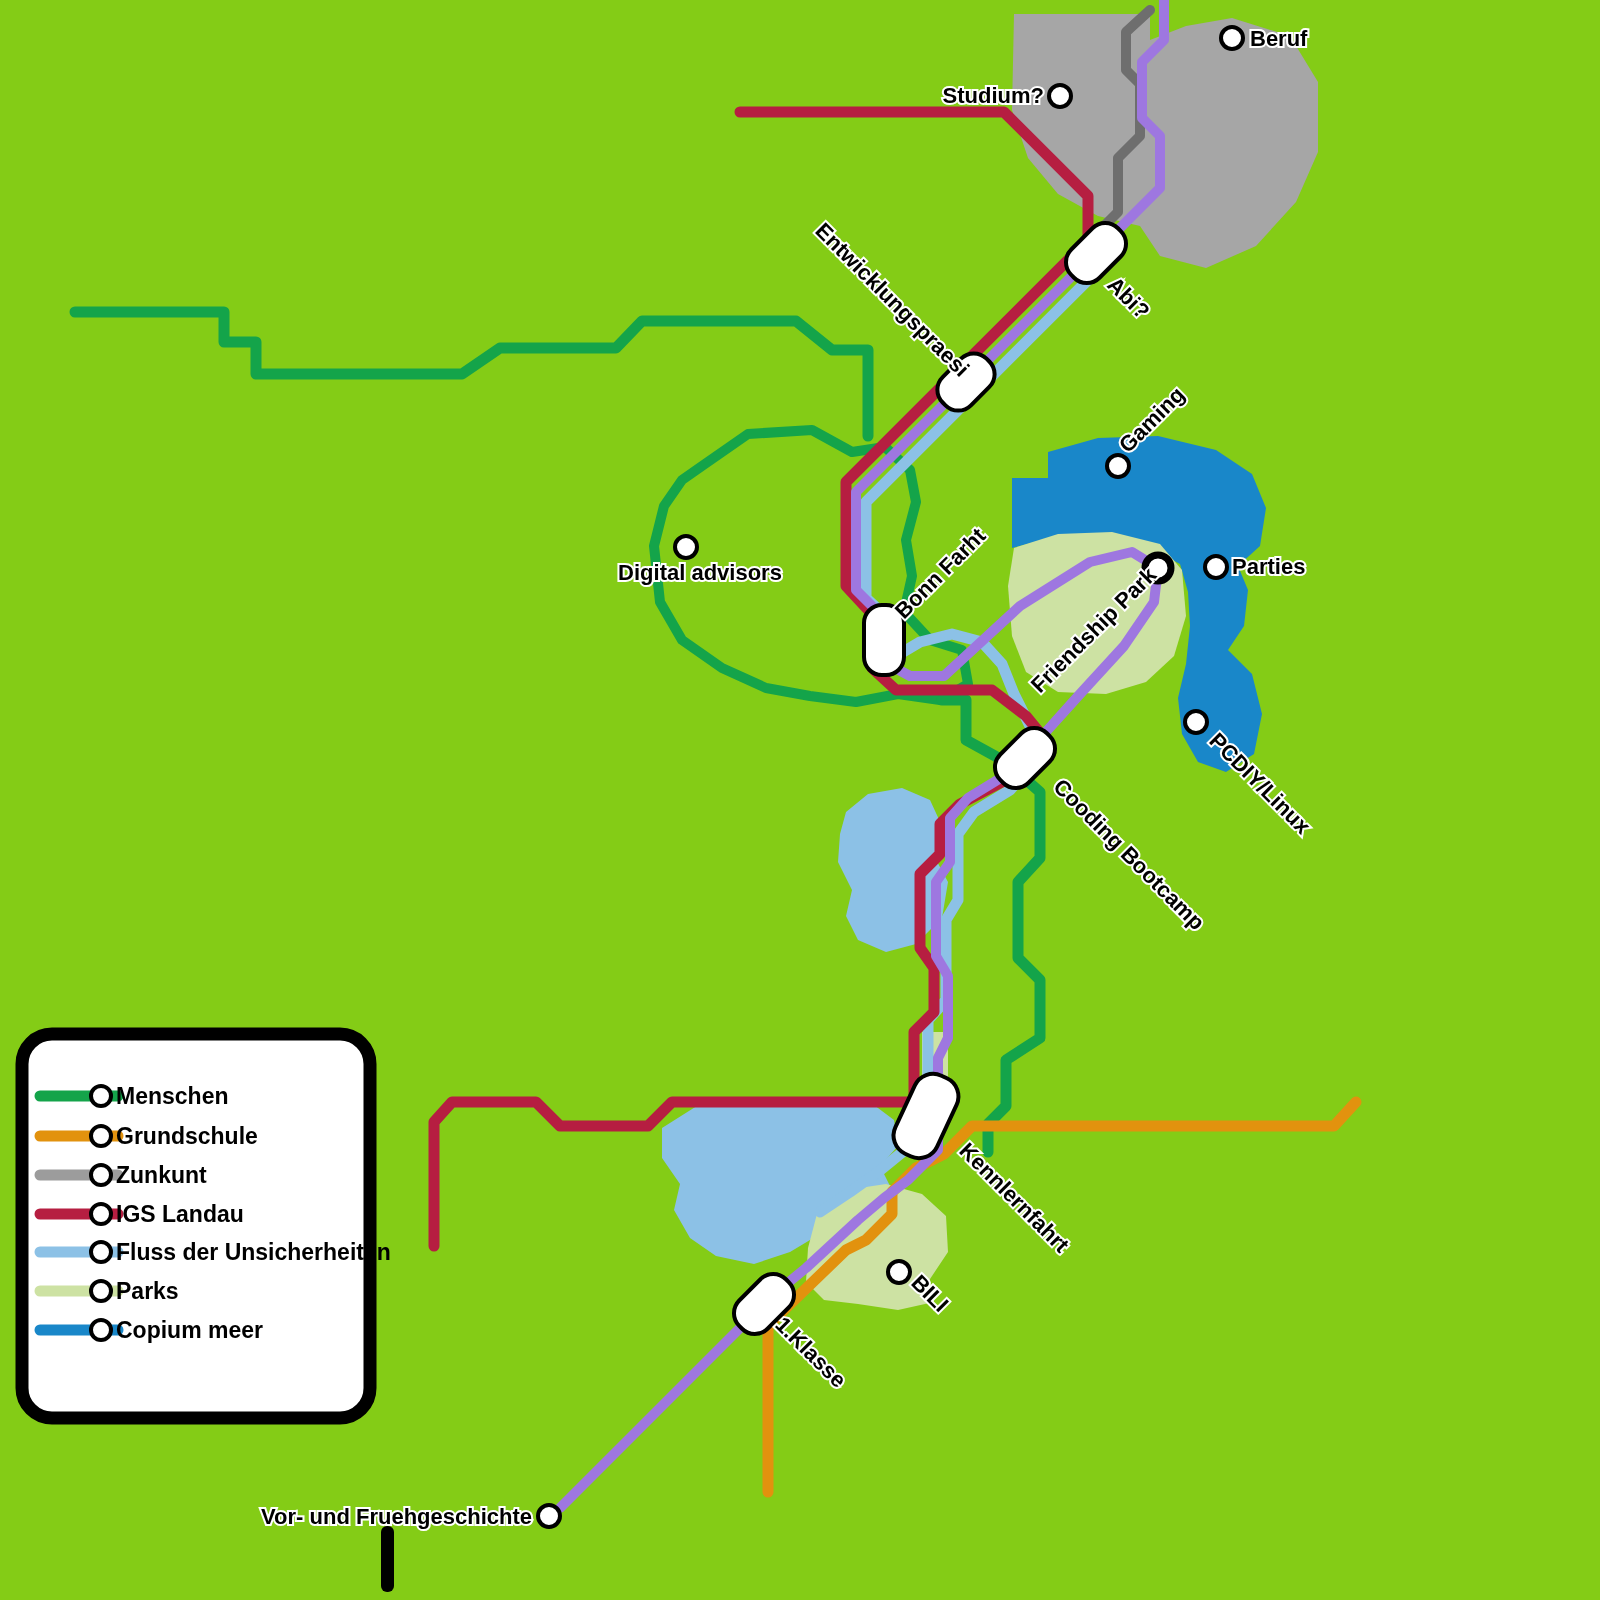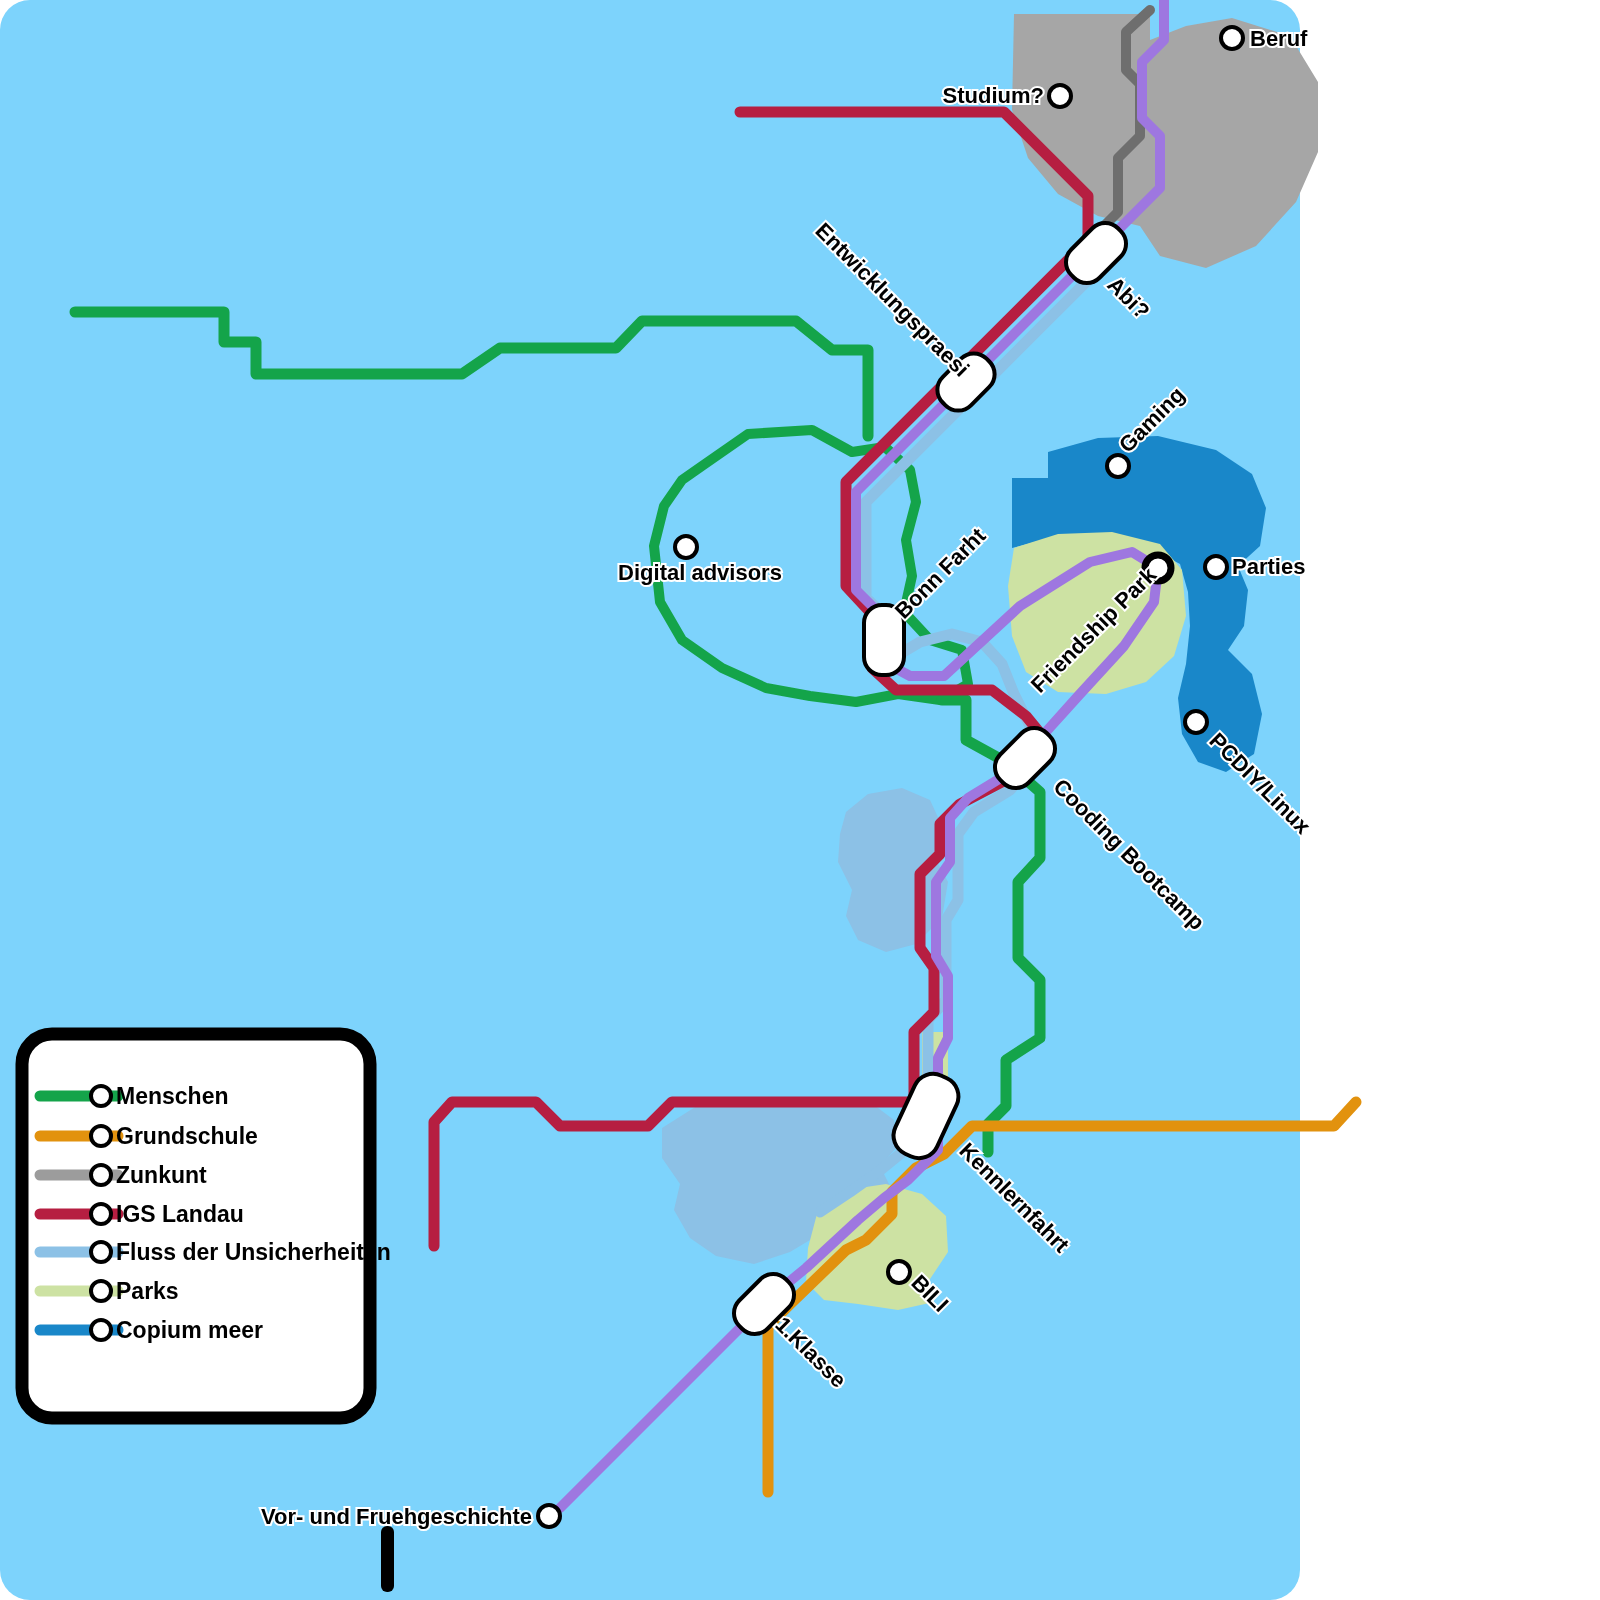--- a/index.html
+++ b/index.html
@@ -1,16 +1,16 @@
 <!DOCTYPE html>
 <html><head>
 <meta charset="utf-8">
 <style>
   html,body{margin:0;padding:0;background:#fff;}
-  .stage{width:1300px;height:1600px;position:relative;background:#7dd3fc;border-radius:30px;}
+  .stage{width:1600px;height:1600px;position:relative;background:#84cc16;}
   svg{display:block;}
   .route{fill:none;stroke-linejoin:round;stroke-linecap:round;}
   .water{stroke:none;}
   .lbl{font-family:"Liberation Sans",sans-serif;font-weight:700;font-size:22px;fill:#000;
        paint-order:stroke;stroke:#ffffff;stroke-width:4px;}
   .lgl{font-family:"Liberation Sans",sans-serif;font-weight:700;font-size:23px;fill:#000;}
   .stn{fill:#ffffff;stroke:#000000;stroke-width:4;}
   .stn-big{fill:#ffffff;stroke:#000000;stroke-width:7;}
 </style>
 </head>

